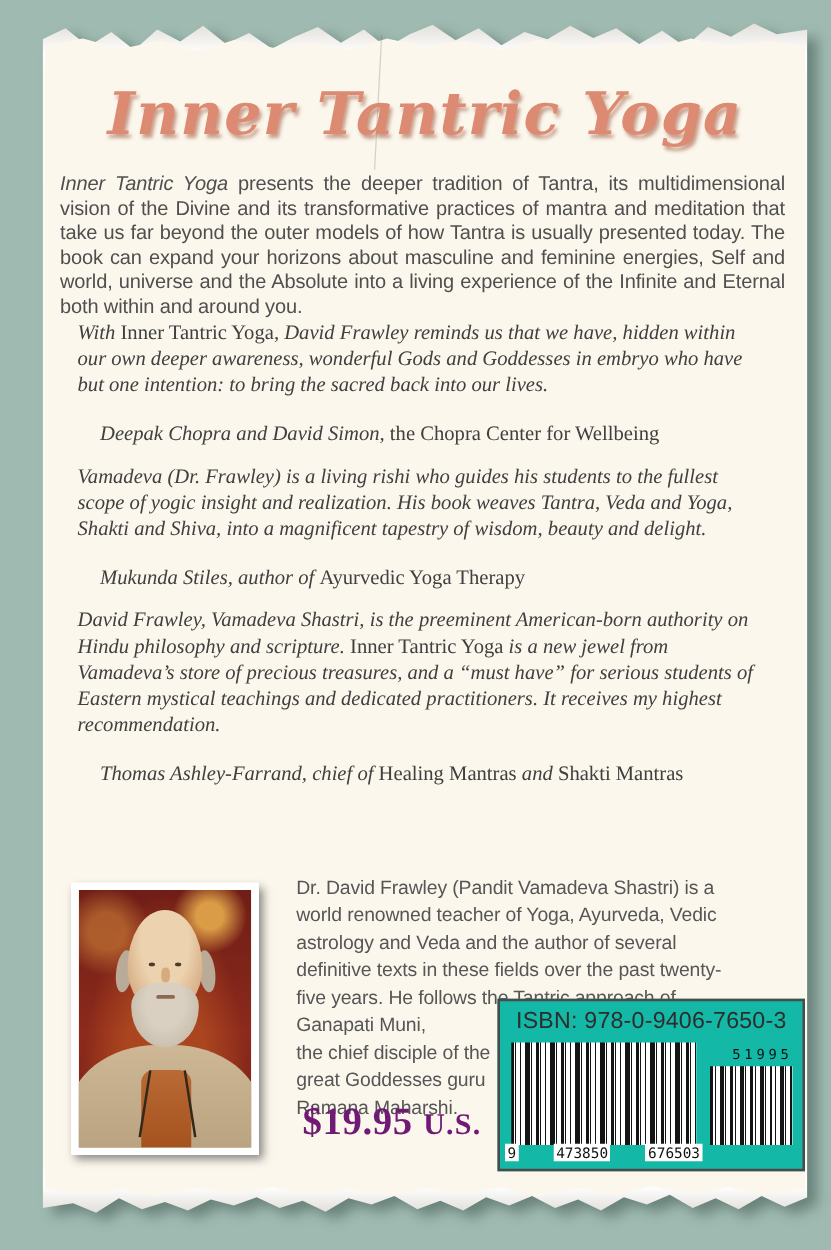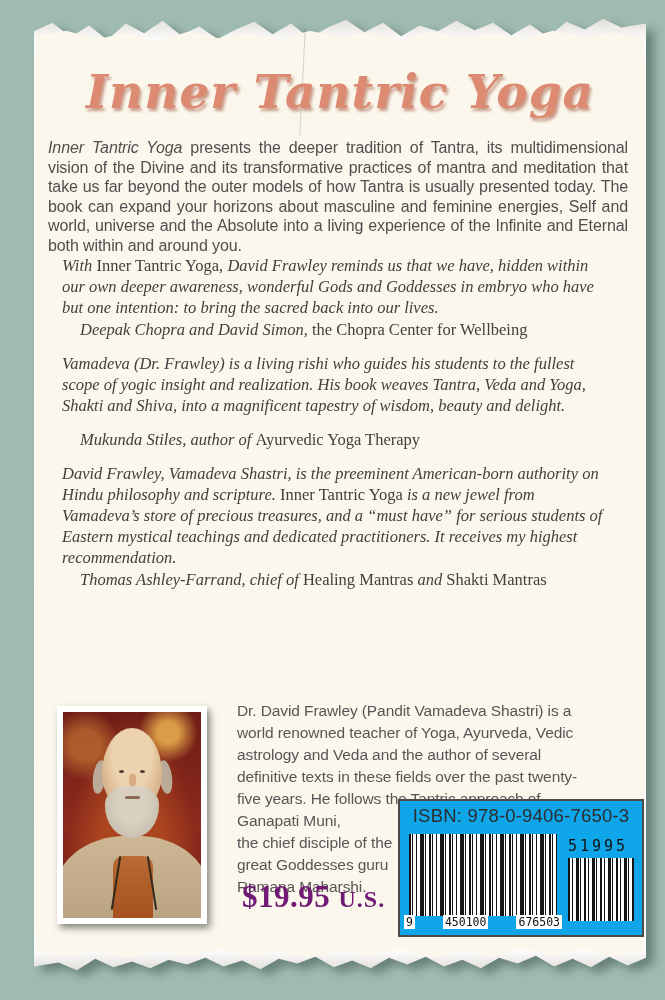--- a/index.html
+++ b/index.html
@@ -62,21 +62,21 @@
 
   
   .quotes{
     position:absolute;left:28px;top:243px;width:548px;
     font-family:"Liberation Serif",serif;font-size:16.5px;line-height:21px;
     color:#404040;
   }
   .quote-block{margin:0 0 13px 0;}
   .quote-text{font-style:italic;}
   .quote-text .rm{font-style:normal;}
-  .quote-attr{margin-top:1px;padding-left:18px;font-style:italic;}
+  .quote-attr{margin-top:18px;padding-left:18px;font-style:italic;}
   .quote-attr .rm{font-style:normal;}
 
   
   .photo{
     position:absolute;left:23px;top:694px;width:138px;height:206px;
     border:6px solid #fff;box-shadow:3px 4px 7px rgba(40,40,40,.55);
     background:
       radial-gradient(circle at 76% 10%,rgba(236,178,78,.85) 0 5%,rgba(236,178,78,0) 14%),
       radial-gradient(circle at 16% 16%,rgba(216,140,60,.55) 0 7%,rgba(216,140,60,0) 17%),
       radial-gradient(ellipse at 50% 90%,rgba(198,92,34,.55) 0 40%,rgba(198,92,34,0) 70%),
@@ -115,38 +115,38 @@
   .price{
     position:absolute;left:208px;top:867px;
     font-family:"Liberation Serif",serif;font-weight:bold;color:#701a75;
     font-size:31px;letter-spacing:.5px;
   }
   .price .cur{font-size:24px;letter-spacing:1px;}
 
   
   .isbn-box{
     position:absolute;left:364px;top:787px;width:246px;height:138px;
-    background:#0ea5e9;border:2px solid #4a4a4a;box-sizing:border-box;
+    background:#14b8a6;border:2px solid #4a4a4a;box-sizing:border-box;
   }
   .isbn-label{margin-top:4px;text-align:center;font-size:18.5px;color:#2d2d2d;letter-spacing:.2px;}
   .bars-main{
     position:absolute;left:9px;top:33px;width:148px;height:82px;
     background:repeating-linear-gradient(90deg,
       #141414 0 2px,#fff 2px 3px,#141414 3px 4px,#fff 4px 7px,
       #141414 7px 8px,#fff 8px 11px,#141414 11px 15px,#fff 15px 16px,
       #141414 16px 17px,#fff 17px 20px);
   }
   .bars-digits{
     position:absolute;left:4px;top:114px;width:158px;display:flex;justify-content:space-between;
     font-family:"DejaVu Sans Mono",monospace;font-size:11.5px;color:#111;
   }
   .bars-digits span{background:#fff;padding:0 2px;}
   .addon{position:absolute;left:168px;top:36px;width:66px;}
-  .addon-digits{display:block;text-align:left;font-family:"DejaVu Sans Mono",monospace;
-    font-size:15px;letter-spacing:3px;color:#111;}
+  .addon-digits{display:block;text-align:right;font-family:"DejaVu Sans Mono",monospace;
+    font-size:11px;letter-spacing:3px;color:#111;}
   .bars-addon{
     margin-top:3px;height:63px;
     background:repeating-linear-gradient(90deg,
       #141414 0 2px,#fff 2px 4px,#141414 4px 5px,#fff 5px 8px,
       #141414 8px 11px,#fff 11px 12px,#141414 12px 13px,#fff 13px 16px);
   }
 </style>
 </head>
 <body>
 
@@ -202,21 +202,21 @@
       <div class="narrow">the chief disciple of the great Goddesses guru Ramana Maharshi.</div>
     </div>
 
     <div class="price"><span>$19.95</span> <span class="cur">U.S.</span></div>
 
     <div class="isbn-box">
       <div class="isbn-label">ISBN: 978-0-9406-7650-3</div>
       <div class="bars-main"></div>
       <div class="bars-digits">
         <span>9</span>
-        <span>450100</span>
+        <span>473850</span>
         <span>676503</span>
       </div>
       <div class="addon">
         <span class="addon-digits">51995</span>
         <div class="bars-addon"></div>
       </div>
     </div>
 
   </div>
 </div>

